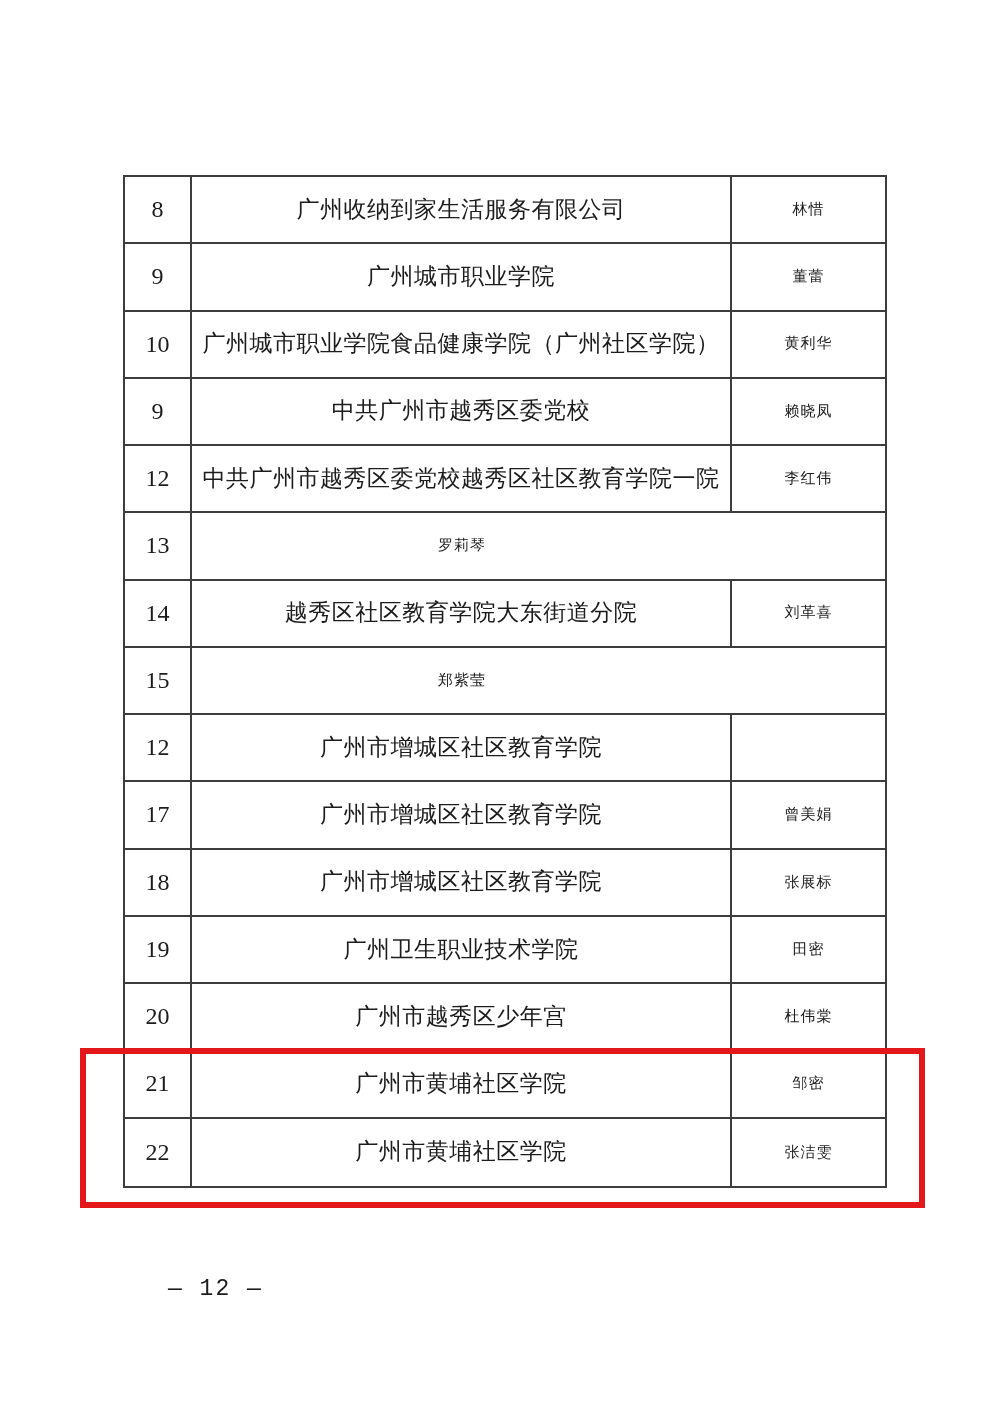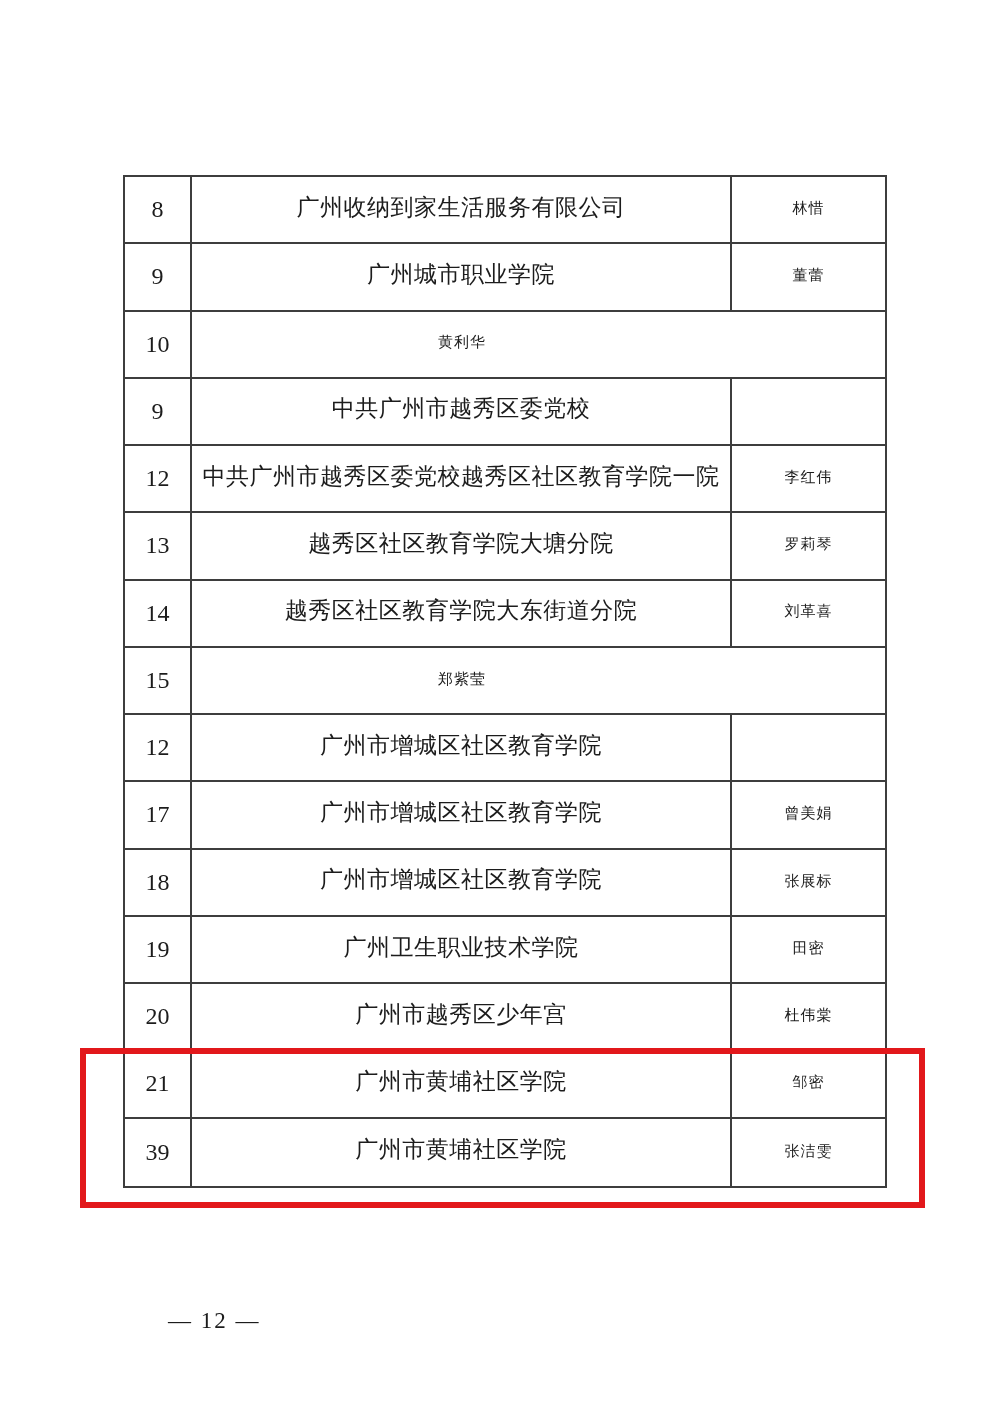--- a/index.html
+++ b/index.html
@@ -34,21 +34,20 @@
   .row:not(:last-child) {
     border-bottom: 2px solid #3d3d3d;
   }
   .cell {
     display: flex;
     align-items: center;
     justify-content: center;
     text-align: center;
     padding: 2px 6px;
     line-height: 1.3;
-    font-family: Liberation Mono, monospace;
   }
   .cell.no {
     border-right: 2px solid #3d3d3d;
     font-size: 24px;
     font-family: "Liberation Serif", "DejaVu Serif", serif;
   }
   .cell.org {
     border-right: 2px solid #3d3d3d;
     font-size: 23px;
     letter-spacing: 0.5px;
@@ -67,22 +66,21 @@
     background: transparent;
     pointer-events: none;
   }
   .footer-page-number {
     position: absolute;
     left: 168px;
     top: 1276px;
     font-size: 23px;
     letter-spacing: 2px;
     color: #1c1c1c;
-    font-family: Liberation Serif, serif;
-    margin-top: 32px;
+    font-family: Liberation Mono, monospace;
   }
 </style>
 </head>
 <body>
 
 <div class="page">
 
   <div class="doc-table">
   <div class="row">
     <div class="cell no">8</div>
@@ -91,37 +89,38 @@
   </div>
 
   <div class="row">
     <div class="cell no">9</div>
     <div class="cell org">广州城市职业学院</div>
     <div class="cell person">董蕾</div>
   </div>
 
   <div class="row">
     <div class="cell no">10</div>
+    <div class="cell org">广州城市职业学院食品健康学院（广州社区学院）</div>
     <div class="cell person">黄利华</div>
   </div>
 
   <div class="row">
     <div class="cell no">9</div>
     <div class="cell org">中共广州市越秀区委党校</div>
+    <div class="cell person">赖晓凤</div>
   </div>
 
   <div class="row">
     <div class="cell no">12</div>
     <div class="cell org">中共广州市越秀区委党校越秀区社区教育学院一院</div>
     <div class="cell person">李红伟</div>
   </div>
 
   <div class="row">
     <div class="cell no">13</div>
-    <div class="cell org">越秀区社区教育学院大塘分院</div>
     <div class="cell person">罗莉琴</div>
   </div>
 
   <div class="row">
     <div class="cell no">14</div>
     <div class="cell org">越秀区社区教育学院大东街道分院</div>
     <div class="cell person">刘革喜</div>
   </div>
 
   <div class="row">
@@ -158,21 +157,21 @@
     <div class="cell person">杜伟棠</div>
   </div>
 
   <div class="row">
     <div class="cell no">21</div>
     <div class="cell org">广州市黄埔社区学院</div>
     <div class="cell person">邹密</div>
   </div>
 
   <div class="row">
-    <div class="cell no">39</div>
+    <div class="cell no">22</div>
     <div class="cell org">广州市黄埔社区学院</div>
     <div class="cell person">张洁雯</div>
   </div>
 </div>
 
   <div class="highlight-box" style="border-color: rgb(226, 24, 27);"></div>
 
   <div class="footer-page-number">— 12 —</div>
 
 </div>

